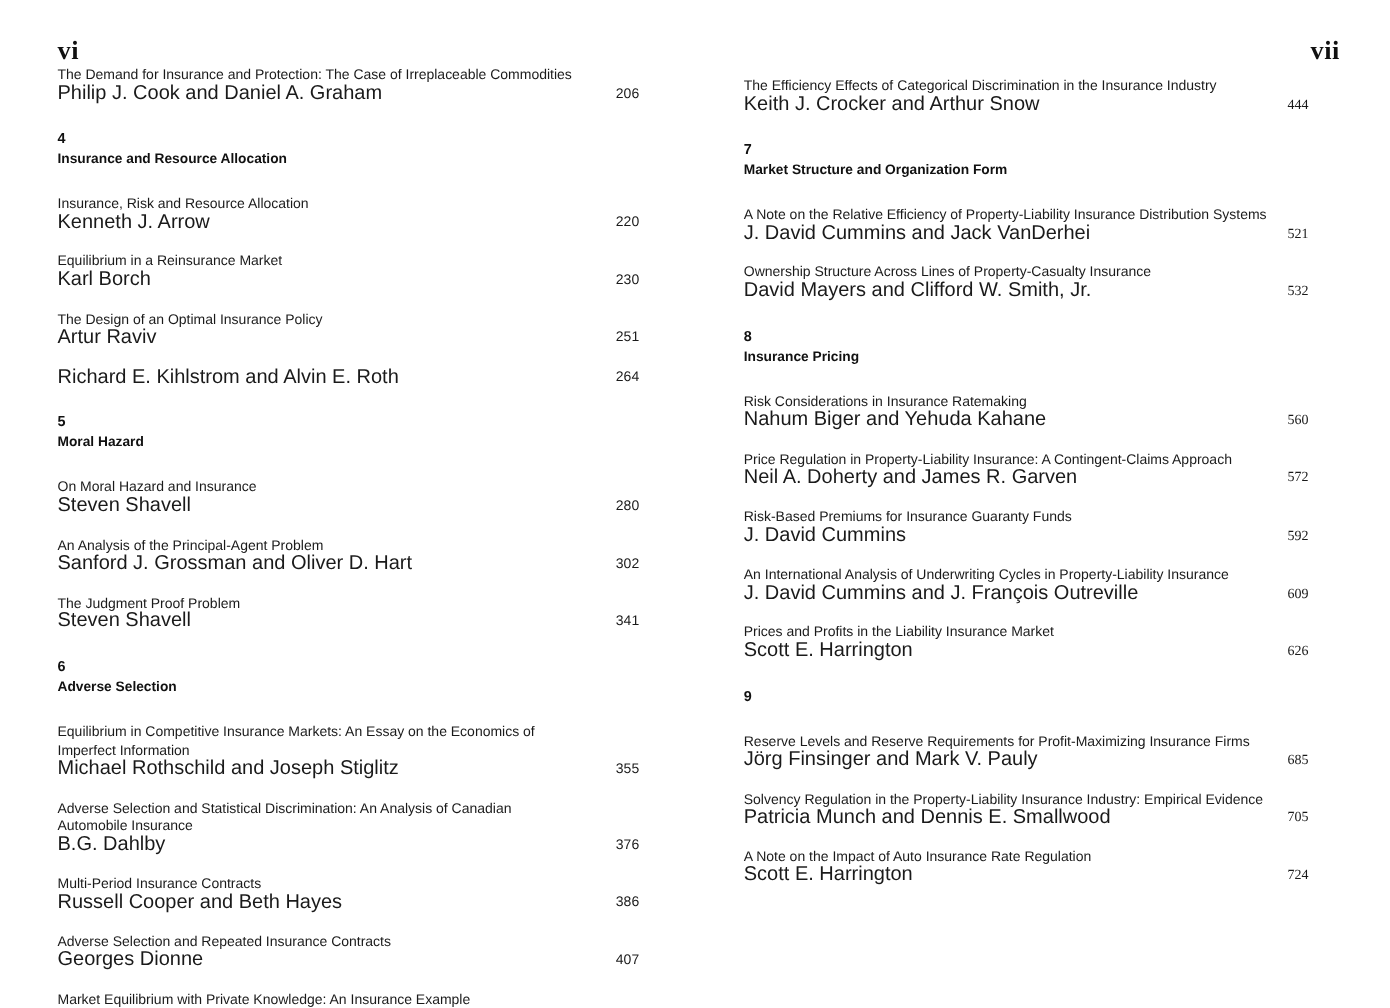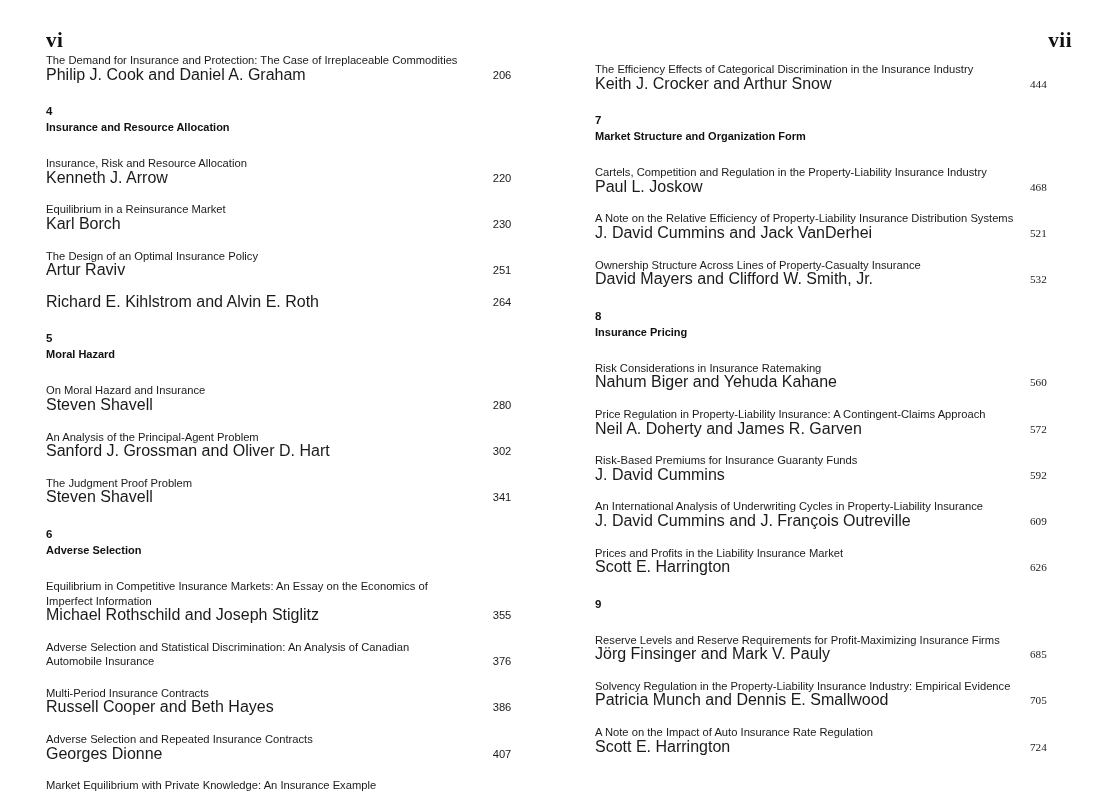--- a/index.html
+++ b/index.html
@@ -183,20 +183,21 @@
         <div class="entry">
           <div class="text">
             <div class="title">Equilibrium in Competitive Insurance Markets: An Essay on the Economics of Imperfect Information</div>
             <div class="authors">Michael Rothschild and Joseph Stiglitz</div>
           </div>
           <div class="page-no">355</div>
         </div>
         <div class="entry">
           <div class="text">
             <div class="title">Adverse Selection and Statistical Discrimination: An Analysis of Canadian Automobile Insurance</div>
+            <div class="authors">B.G. Dahlby</div>
           </div>
           <div class="page-no">376</div>
         </div>
         <div class="entry">
           <div class="text">
             <div class="title">Multi-Period Insurance Contracts</div>
             <div class="authors">Russell Cooper and Beth Hayes</div>
           </div>
           <div class="page-no">386</div>
         </div>
@@ -226,27 +227,20 @@
             <div class="authors">Keith J. Crocker and Arthur Snow</div>
           </div>
           <div class="page-no">444</div>
         </div>
         <div class="chapter">
           <div class="num">7</div>
           <div class="name">Market Structure and Organization Form</div>
         </div>
         <div class="entry">
           <div class="text">
-            <div class="title">Cartels, Competition and Regulation in the Property-Liability Insurance Industry</div>
-            <div class="authors">Paul L. Joskow</div>
-          </div>
-          <div class="page-no">468</div>
-        </div>
-        <div class="entry">
-          <div class="text">
             <div class="title">A Note on the Relative Efficiency of Property-Liability Insurance Distribution Systems</div>
             <div class="authors">J. David Cummins and Jack VanDerhei</div>
           </div>
           <div class="page-no">521</div>
         </div>
         <div class="entry">
           <div class="text">
             <div class="title">Ownership Structure Across Lines of Property-Casualty Insurance</div>
             <div class="authors">David Mayers and Clifford W. Smith, Jr.</div>
           </div>

